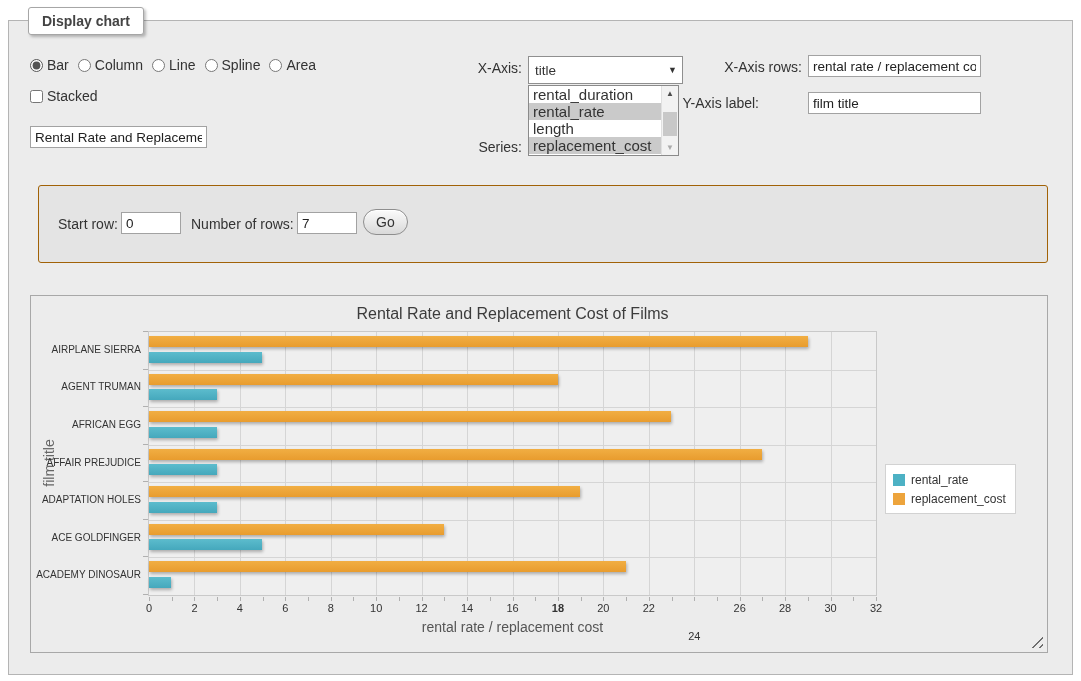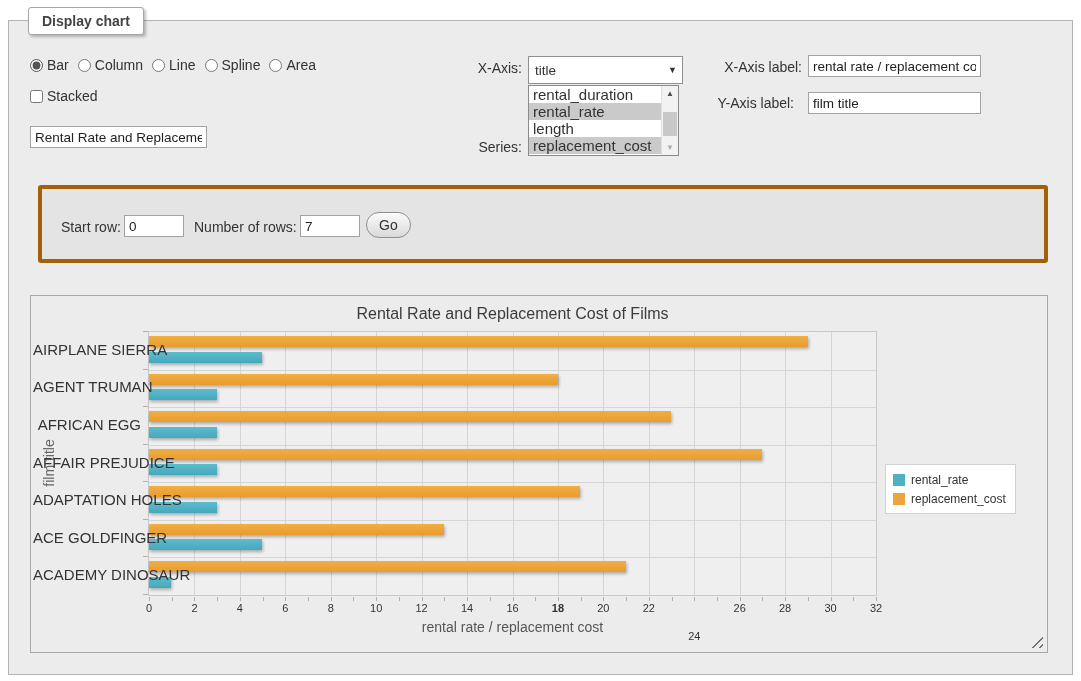--- a/index.html
+++ b/index.html
@@ -44,21 +44,21 @@
   .series-opts { flex:1; overflow:hidden; }
   .series-option { height:17px; line-height:17px; font-size:15px; padding-left:4px; white-space:nowrap; }
   .series-option.selected { background:#cacaca; }
   .series-scroll { width:17px; background:#f2f2f2; border-left:1px solid #e0e0e0; position:relative; }
   .sb-btn { position:absolute; left:0; width:16px; height:15px; font-size:8px; line-height:15px; text-align:center; color:#4c4c4c; }
   .sb-btn.down { bottom:0; color:#ababab; }
   .sb-thumb { position:absolute; left:1px; top:26px; width:14px; height:24px; background:#c8c8c8; }
   .axis-field { position:absolute; width:173px; height:22px; }
   .start-panel {
     position:absolute; left:38px; top:185px; width:1010px; height:78px;
-    background:#e4e4e4; border:4px solid #a16207; border-radius:3px;
+    background:#e4e4e4; border:1px solid #a16207; border-radius:3px;
   }
   .go-btn {
     position:absolute; left:324px; top:23px; padding:4px 12px;
     border:1px solid #8e8e8e; border-radius:13px; font-size:14px; color:#333;
     background:linear-gradient(#fbfbfb,#d9d9d9); box-shadow:inset 0 1px 0 #fff;
     cursor:default;
   }
   .chart-panel {
     position:absolute; left:30px; top:295px; width:1018px; height:358px;
     background:#ececec; border:1px solid #a8a8a8;
@@ -66,21 +66,21 @@
   .chart-title { position:absolute; left:117px; top:9px; width:729px; text-align:center; font-size:16px; color:#3c3c3c; }
   .plot {
     position:absolute; left:117px; top:35px; width:729px; height:265px;
     background:#efefef; border:1px solid #c9c9c9;
   }
   .gl-v { position:absolute; top:0; bottom:0; width:1px; background:#d5d5d5; }
   .gl-h { position:absolute; left:0; right:0; height:1px; background:#d5d5d5; }
   .bar { position:absolute; left:0; height:11px; box-shadow:1px 2px 3px rgba(0,0,0,0.28); }
   .cat-label {
     position:absolute; left:2px; width:108px; text-align:right;
-    font-size:15px; color:#333; line-height:12px; white-space:nowrap;
+    font-size:10px; color:#333; line-height:12px; white-space:nowrap;
   }
   .y-tick { position:absolute; left:112px; width:5px; height:1px; background:#b0b0b0; }
   .x-tick { position:absolute; width:1px; height:4px; background:#b0b0b0; top:301px; }
   .x-tick-label { position:absolute; top:306px; font-size:11px; color:#333; transform:translateX(-50%); }
   .x-axis-title { position:absolute; left:117px; top:323px; width:729px; text-align:center; font-size:14px; color:#555; }
   .y-axis-title {
     position:absolute; left:10px; top:167px; font-size:14px; color:#666; white-space:nowrap;
     transform-origin:0 0; transform:rotate(-90deg) translateX(-50%);
   }
   .chart-legend {
@@ -141,24 +141,24 @@
       <div class="series-option">length</div>
       <div class="series-option selected">replacement_cost</div>
     </div>
   <div class="series-scroll">
     <div class="sb-btn">▲</div>
     <div class="sb-thumb"></div>
     <div class="sb-btn down">▼</div>
   </div>
 </div>
 
-<span class="lbl r" style="left:718px; top:59px; width:84px;">X-Axis label:</span>
+<span class="lbl r" style="left:718px; top:59px; width:84px;">X-Axis rows:</span>
 <input class="txt-input axis-field" style="left: 808px; top: 55px;" value="rental rate / replacement cost">
 
-<span class="lbl r" style="left:710px; top:95px; width:84px;">Y-Axis label:</span>
+<span class="lbl r" style="left:675px; top:95px; width:84px;">Y-Axis label:</span>
 <input class="txt-input axis-field" style="left: 808px; top: 92px;" value="film title">
 
 <div class="start-panel">
   <span class="lbl" style="left:19px; top:30px;">Start row:</span>
   <input class="txt-input" style="position: absolute; left: 82px; top: 26px; width: 60px; height: 22px;" value="0">
   <span class="lbl" style="left:152px; top:30px;text-align:right;">Number of rows:</span>
   <input class="txt-input" style="position: absolute; left: 258px; top: 26px; width: 60px; height: 22px;" value="7">
   <button class="go-btn">Go</button>
 </div>
 

